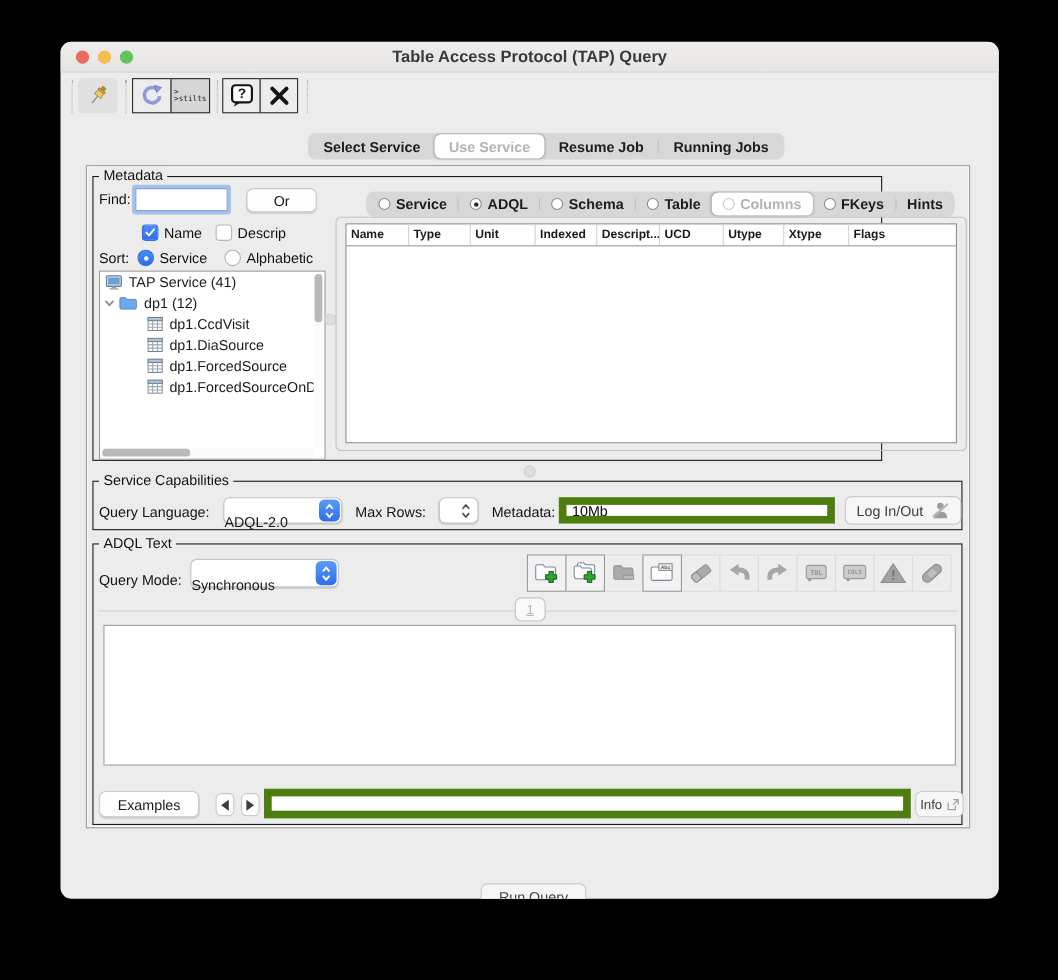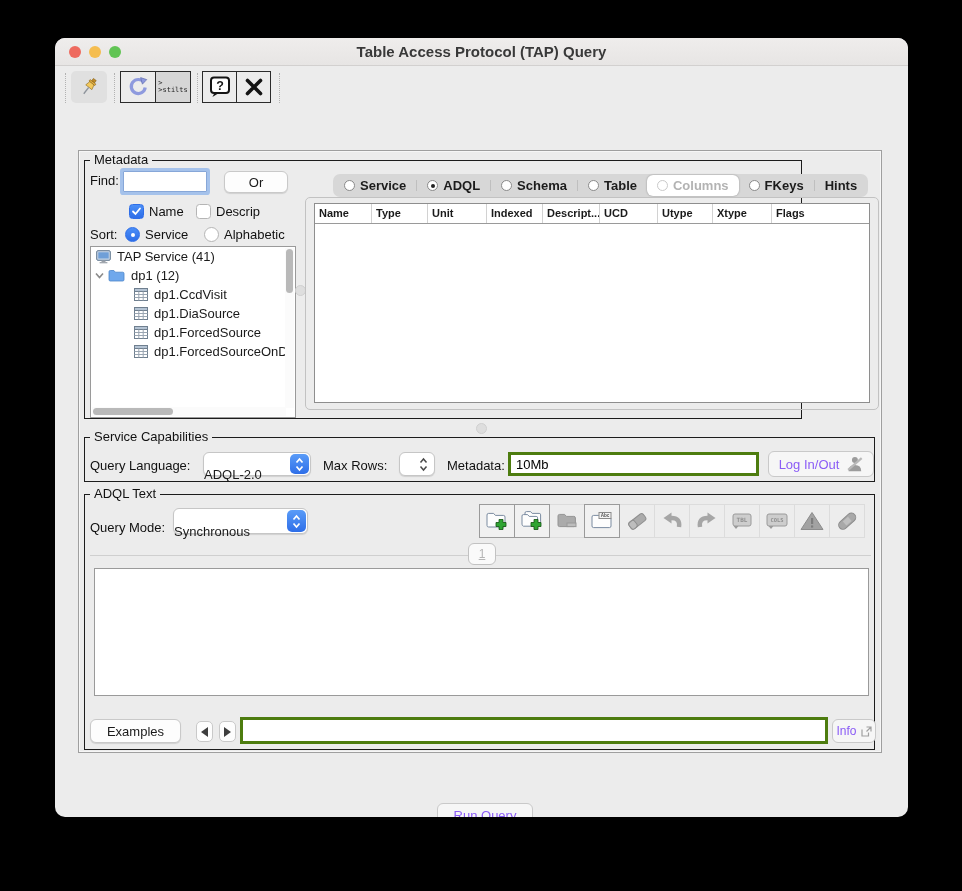--- a/index.html
+++ b/index.html
@@ -50,22 +50,22 @@
   #metadata-panel { left:29px; top:122px; width:718px; height:259px; }
   #svc-panel      { left:29px; top:399px; width:791px; height:45px; }
   #adql-panel     { left:29px; top:456px; width:791px; height:256px; }
 
   .lbl { position:absolute; font-size:13px; color:#111; white-space:nowrap; }
 
   
   .mac-btn { display:flex; align-items:center; justify-content:center; background:#fdfdfd;
              border:1px solid #c9c9c9; border-radius:6px; box-shadow:0 1px 1px rgba(0,0,0,.12);
              font-size:13px; color:#1a1a1a; }
-  .mac-btn.disabled { color:#8b5cf6; background:#f6f6f6; box-shadow:none; }
-  .tfield { background:#fff; border:3px solid #4d7c0f; font-size:13px; padding:0 5px;
+  .mac-btn.disabled { color:#404040; background:#f6f6f6; box-shadow:none; }
+  .tfield { background:#fff; border:7px solid #4d7c0f; font-size:13px; padding:0 5px;
             font-family:"Liberation Sans","DejaVu Sans",sans-serif; }
   .focusring { border:1px solid #87a7d8 !important; box-shadow:0 0 0 3px rgba(108,160,235,.55); }
 
   .dropdown { position:absolute; background:#fff; border:1px solid #c6c6c6; border-radius:6px;
               display:flex; align-items:center; box-shadow:0 1px 1px rgba(0,0,0,.12); }
   .dropdown .dval { flex:1; text-align:left; font-size:13px;margin-top:20px; }
   .dropdown .stepper { width:19px; align-self:stretch; margin:1px; border-radius:5px;
                        background:linear-gradient(#5a9cf8,#2e6ee8); display:flex; align-items:center; justify-content:center; }
   .dropdown .stepper.greyed { background:#fff; }
 
@@ -182,20 +182,27 @@
     <div class="tbtn boxed" style="left:181px;width:35px">
       <span>
         <svg width="22" height="22" viewBox="0 0 22 22">
           <path d="M4.5 4.5 L17.5 17.5 M17.5 4.5 L4.5 17.5" stroke="#141414" stroke-width="3.6" stroke-linecap="round"></path>
         </svg>
       </span>
     </div>
     <div class="tsep" style="left:224px"></div>
   </div>
 
+  <div id="main-tabs" class="seg">
+    <div class="item">Select Service</div>
+    <div class="item sel">Use Service</div>
+    <div class="item">Resume Job</div>
+    <div class="vsep"></div>
+    <div class="item">Running Jobs</div>
+  </div>
 
   <div id="outer-frame"></div>
 
   <div id="metadata-panel" class="tpanel">
     <div class="ptitle">Metadata</div>
 
     <div class="lbl" style="left:5px;top:12px">Find:</div>
     <input class="tfield focusring" style="position: absolute; left: 38px; top: 10px; width: 84px; height: 21px; border-radius: 1px;" value="">
     <div class="mac-btn" style="position:absolute;left:139px;top:10px;width:64px;height:22px">Or</div>
 

